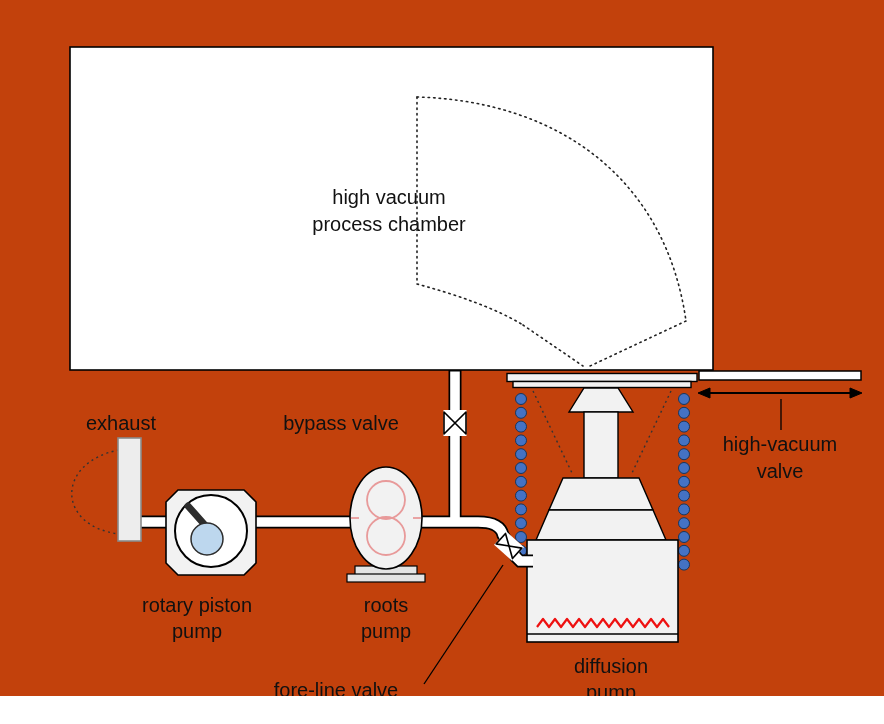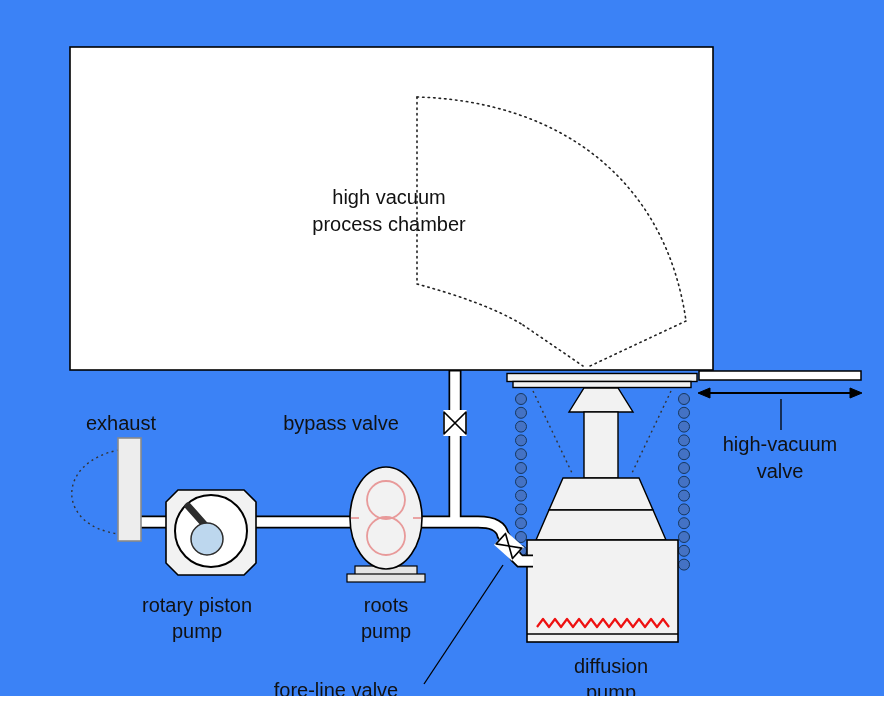--- a/index.html
+++ b/index.html
@@ -1,16 +1,16 @@
 <!DOCTYPE html>
 <html><head>
 <meta charset="utf-8">
 <style>
   html,body{margin:0;padding:0;background:#ffffff;}
-  .stage{position:relative;width:884px;height:696px;background:#3b82f6;overflow:hidden;}
+  .stage{position:relative;width:884px;height:696px;background:#c2410c;overflow:hidden;}
   svg{position:absolute;left:0;top:0;}
   text{font-family:"Liberation Sans",sans-serif;font-size:20px;fill:#111111;}
   .dotted{stroke:#222;fill:none;stroke-dasharray:1.5 4;stroke-linecap:round;stroke-width:1.6;}
   .dashedfine{stroke:#333;fill:none;stroke-dasharray:2 3.5;stroke-width:1.4;}
   .pipe-casing{stroke:#000;stroke-width:13;fill:none;}
   .pipe-core{stroke:#fff;stroke-width:9.6;fill:none;}
   .valve{fill:#fff;stroke:#000;stroke-width:1.6;stroke-linejoin:round;}
 </style>
 </head>
 <body>

